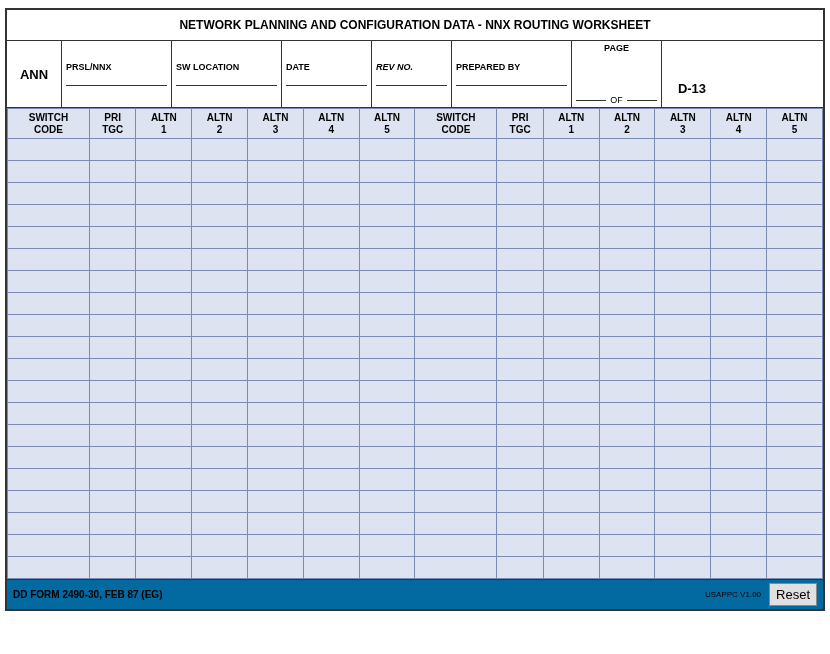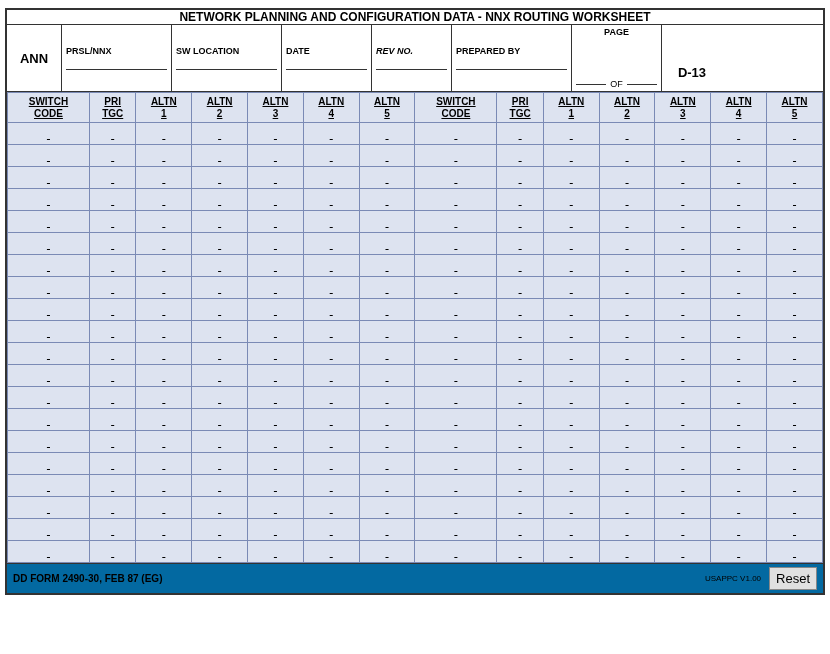--- a/index.html
+++ b/index.html
@@ -12,21 +12,21 @@
     }
     .page-wrapper {
       width: 820px;
       margin: 8px auto;
       border: 2px solid #333;
     }
     .title-row {
       text-align: center;
       font-weight: bold;
       font-size: 12px;
-      padding: 0 0;
+      padding: 8px 0;
       border-bottom: 1px solid #333;
       background: #fff;
     }
     .meta-row {
       display: flex;
       border-bottom: 1px solid #333;
     }
     .meta-cell {
       border-right: 1px solid #333;
       padding: 2px 4px;
@@ -75,21 +75,20 @@
       font-weight: bold;
       font-size: 13px;
       align-items: center;
       justify-content: center;
     }
     
     .main-table {
       width: 100%;
       border-collapse: collapse;
       background: #a3a3a3;
-      text-decoration: underline;
     }
     .main-table th, .main-table td {
       border: 1px solid #7a8ab5;
       text-align: center;
       vertical-align: middle;
       padding: 2px 1px;
       background: #dde3f0;
     }
     .main-table th {
       font-weight: bold;

